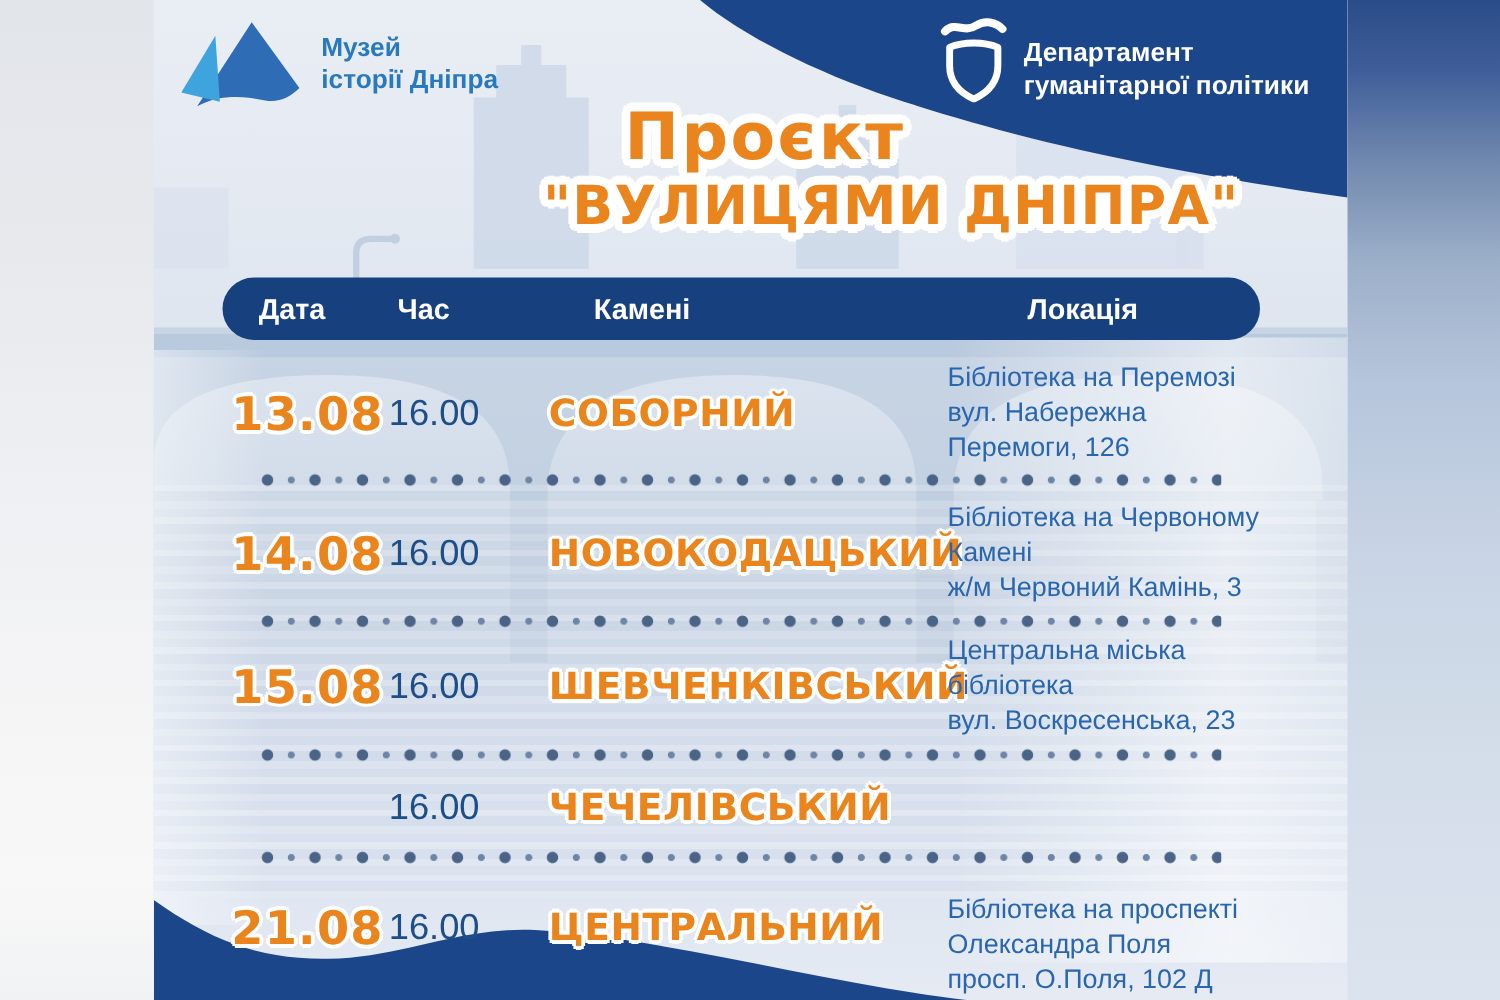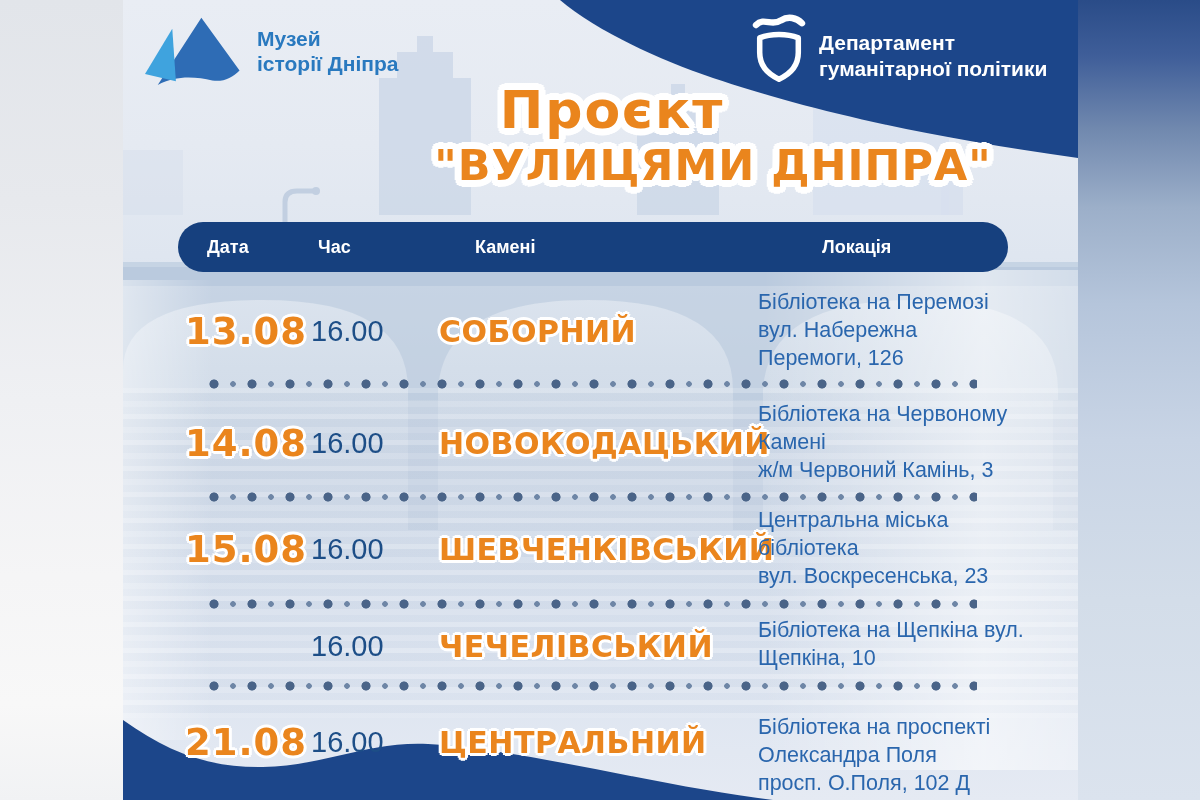--- a/index.html
+++ b/index.html
@@ -34,21 +34,21 @@
 
   
   .display{font-family:"DejaVu Sans","Liberation Sans",sans-serif;font-weight:800;color:#ea851d;}
   .outline-sm{text-shadow:-2px -2px 0 #fff,2px -2px 0 #fff,-2px 2px 0 #fff,2px 2px 0 #fff,-3px 0 0 #fff,3px 0 0 #fff,0 -3px 0 #fff,0 3px 0 #fff;}
   .outline-lg{text-shadow:-5px -5px 0 #fff,5px -5px 0 #fff,-5px 5px 0 #fff,5px 5px 0 #fff,-7px 0 0 #fff,7px 0 0 #fff,0 -7px 0 #fff,0 7px 0 #fff,-3px -6px 0 #fff,3px -6px 0 #fff,-3px 6px 0 #fff,3px 6px 0 #fff,-6px -3px 0 #fff,6px -3px 0 #fff,-6px 3px 0 #fff,6px 3px 0 #fff;}
   .title1{position:absolute;z-index:3;left:489px;top:80px;transform:translateX(-50%);font-size:52px;letter-spacing:2px;white-space:nowrap;}
   .title2{position:absolute;z-index:3;left:590px;top:140px;transform:translateX(-50%);font-size:43px;letter-spacing:1px;white-space:nowrap;}
 
   
   .pill{position:absolute;z-index:3;left:55px;top:222px;width:830px;height:50px;border-radius:25px;background:#16407e;}
-  .pill span{position:absolute;top:0;height:50px;line-height:50px;color:#fff;font-size:18px;font-weight:600;white-space:nowrap;}
+  .pill span{position:absolute;top:0;height:50px;line-height:50px;color:#fff;font-size:23px;font-weight:600;white-space:nowrap;}
   .h-date{left:29px;} .h-time{left:140px;} .h-district{left:297px;} .h-location{left:644px;}
 
   
   .row-main{position:absolute;z-index:3;left:0;width:955px;height:50px;display:flex;align-items:center;}
   .cell-date{position:absolute;left:62px;font-size:37px;letter-spacing:1px;}
   .cell-time{position:absolute;left:188px;color:#1d4e87;font-size:29px;font-weight:500;}
   .cell-district{position:absolute;left:316px;font-size:30px;letter-spacing:.5px;white-space:nowrap;}
   .row-loc{position:absolute;z-index:3;left:635px;width:305px;color:#2a66ad;font-size:21.5px;line-height:28px;font-weight:500;white-space:pre-line;}
 
   
@@ -164,22 +164,20 @@
     </div>
     <div class="row-loc" style="top:506px;">Центральна міська
 бібліотека
 вул. Воскресенська, 23</div>
     <div class="sep" style="top:599px;"></div>
 
     <div class="row-main" style="top:621px;">
       <span class="cell-time">16.00</span>
       <span class="cell-district display outline-sm">ЧЕЧЕЛІВСЬКИЙ</span>
     </div>
-    <div class="row-loc" style="top:616px;">Бібліотека на Щепкіна вул.
-Щепкіна, 10</div>
     <div class="sep" style="top:681px;"></div>
 
     <div class="row-main" style="top:717px;">
       <span class="cell-date display outline-sm">21.08</span>
       <span class="cell-time">16.00</span>
       <span class="cell-district display outline-sm">ЦЕНТРАЛЬНИЙ</span>
     </div>
     <div class="row-loc" style="top:713px;">Бібліотека на проспекті
 Олександра Поля
 просп. О.Поля, 102 Д</div>

